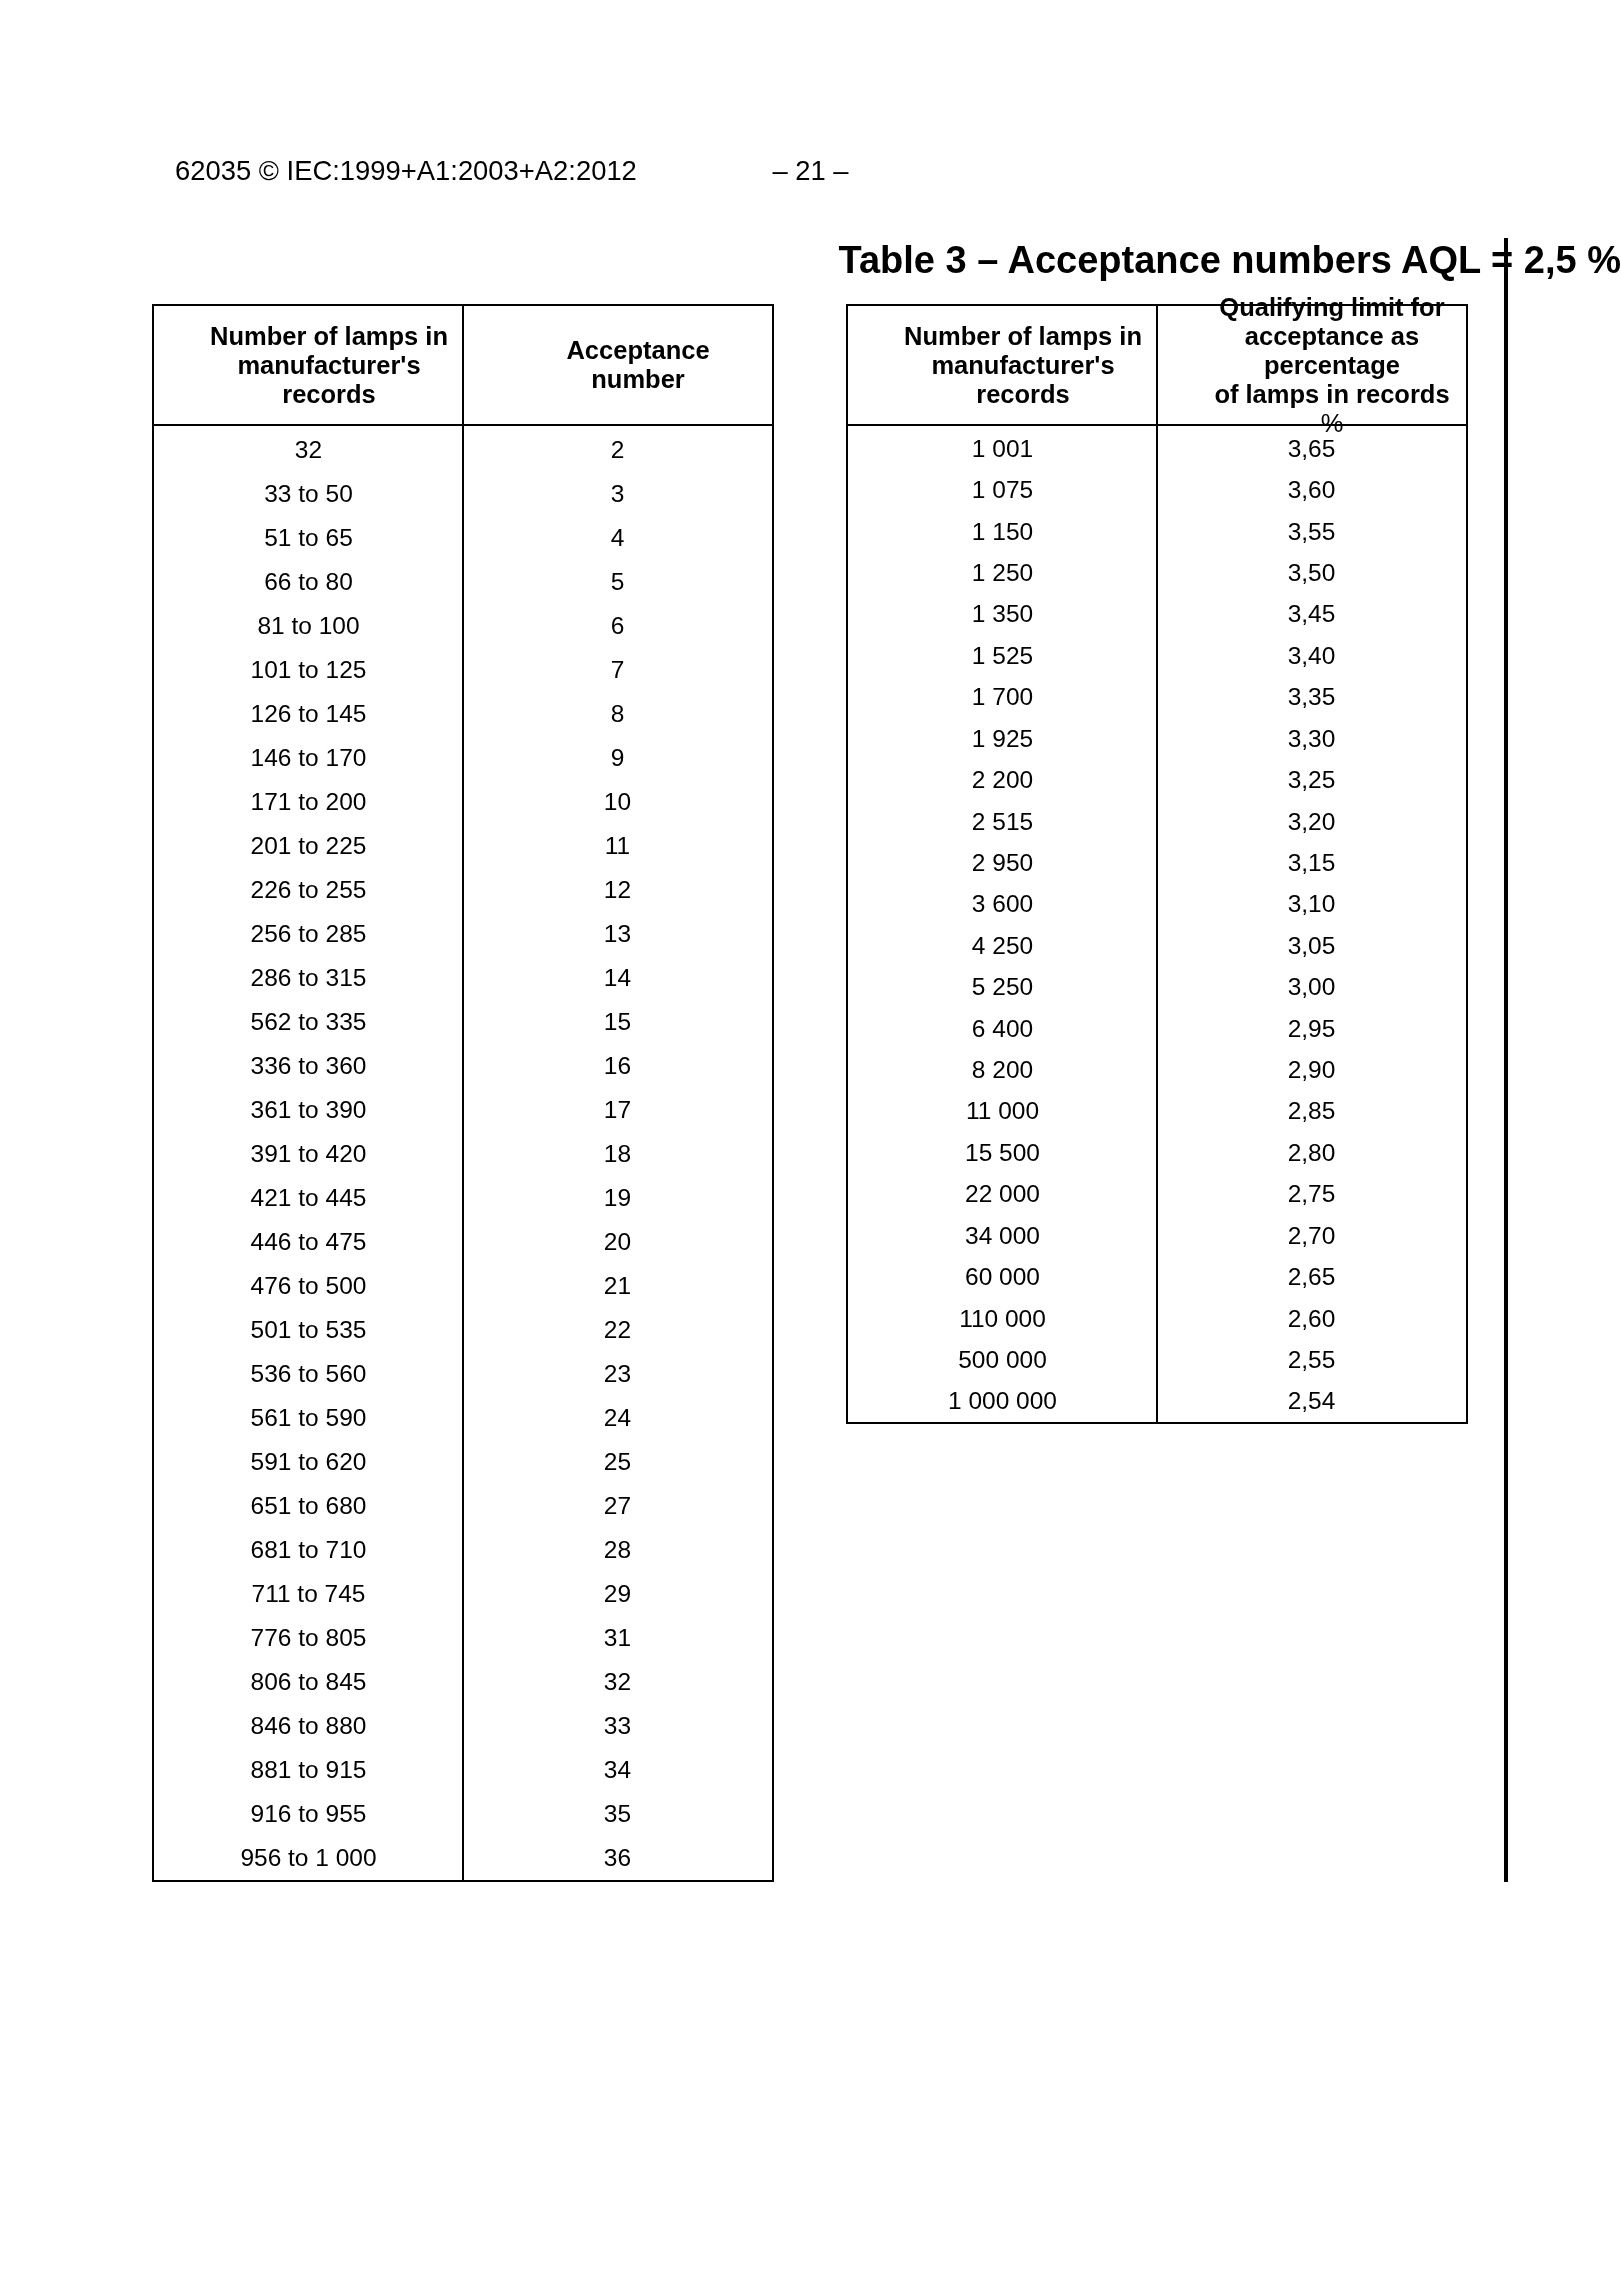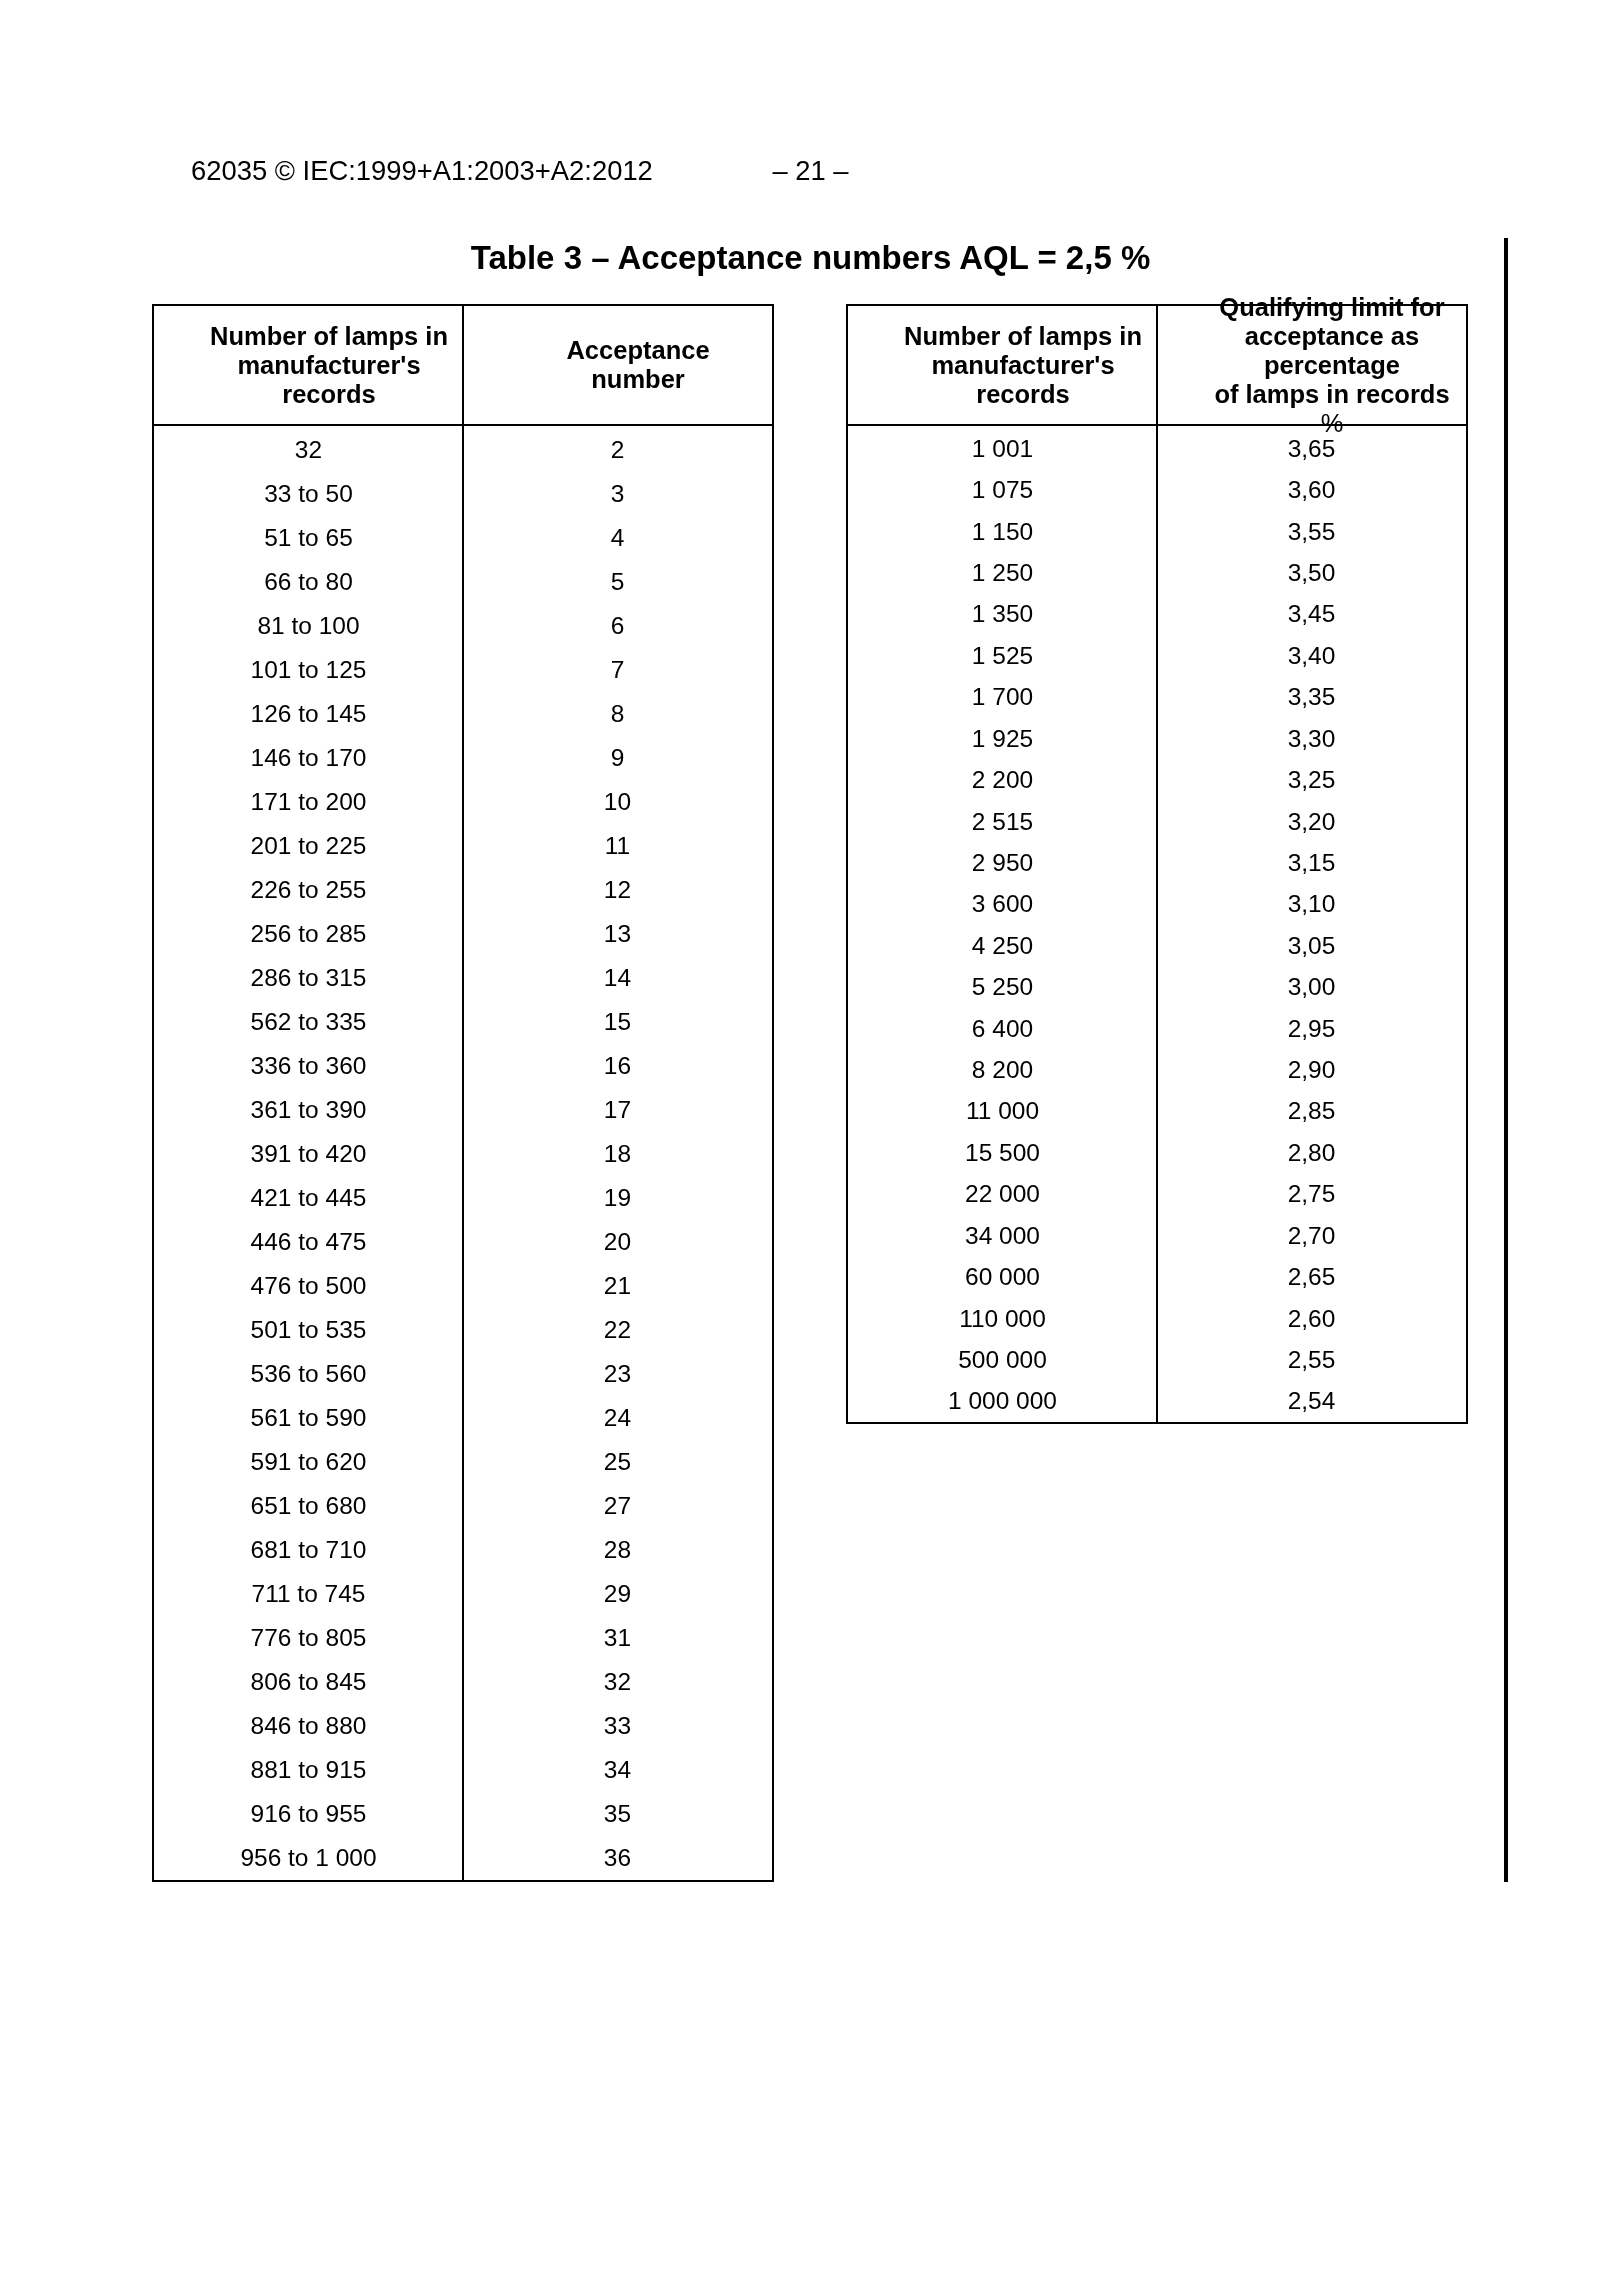--- a/index.html
+++ b/index.html
@@ -15,31 +15,31 @@
 
   
   .page-header {
     position: absolute;
     top: 155px;
     left: 0;
     width: 1621px;
     height: 33px;
     font-size: 27.4px;
   }
-  .doc-id { position: absolute; left: 191px; top: 0; white-space: pre; }
+  .doc-id { position: absolute; left: 175px; top: 0; white-space: pre; }
   .page-num { position: absolute; left: 0; top: 0; width: 100%; text-align: center; white-space: pre; }
 
   
   .table-title {
     position: absolute;
     top: 239px;
     left: 0;
     width: 1621px;
-    text-align: center;
-    font-size: 33px;
+    text-align: right;
+    font-size: 38px;
     font-weight: bold;
   }
 
   
   .data-table {
     position: absolute;
     border: 2px solid #000;
     background: #fff;
   }
   #left-table  { left: 152px; top: 304px; width: 622px; height: 1578px; }

